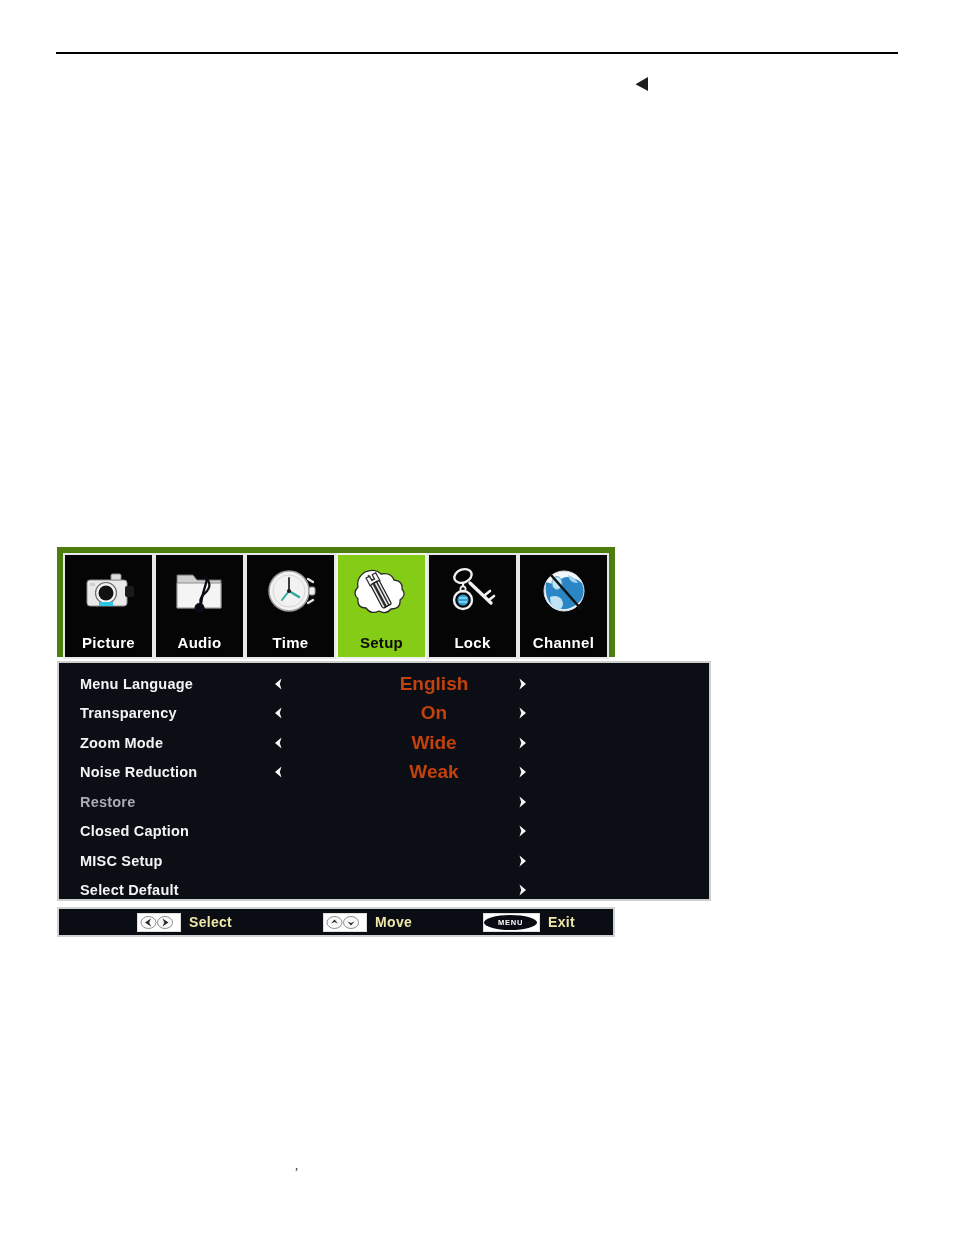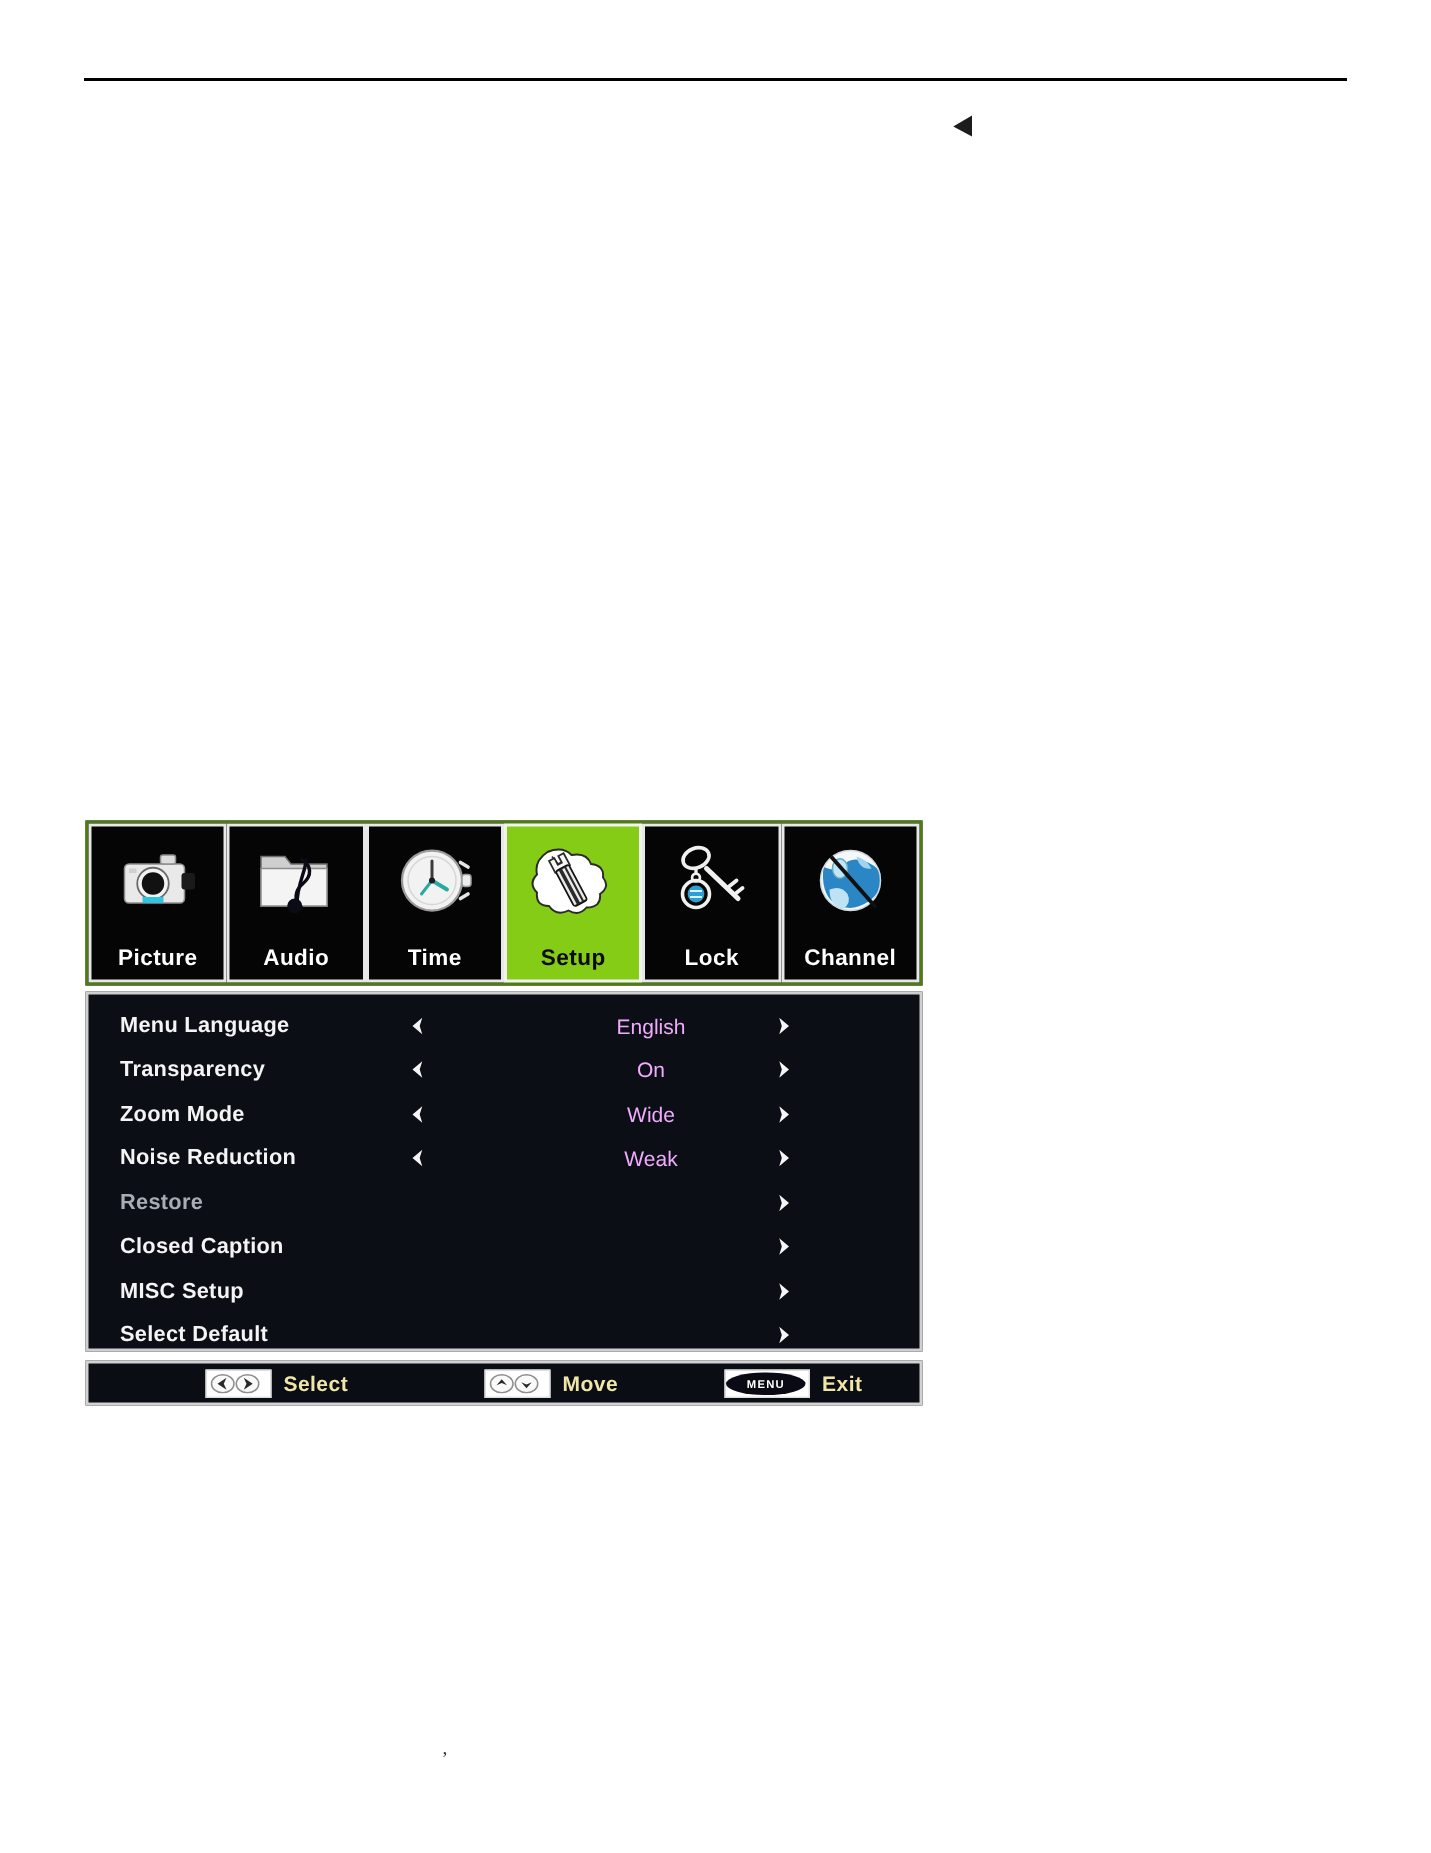--- a/index.html
+++ b/index.html
@@ -60,21 +60,21 @@
   }
 
   
   .tabstrip {
     position: absolute;
     left: 0;
     top: 0;
     width: 558px;
     height: 110px;
     background: #000000;
-    border: 2px solid #4d7c0f;
+    border: 6px solid #4d7c0f;
     box-sizing: border-box;
     display: flex;
   }
   .tab {
     position: relative;
     width: 93px;
     height: 106px;
     background: #050505;
     border: 2px solid #e8e8e8;
     box-sizing: border-box;
@@ -113,21 +113,21 @@
   .tab.selected .tab-label {
     color: #0a0a0a;
     text-shadow: none;
   }
 
   
   .listpanel {
     position: absolute;
     left: 0;
     top: 114px;
-    width: 558px;
+    width: 654px;
     height: 240px;
     background: #0c0e16;
     border: 2px solid #cfcfcf;
     box-sizing: border-box;
     padding: 6px 0 16px 0;
   }
   .row {
     position: relative;
     height: 29.5px;
     display: block;
@@ -144,23 +144,23 @@
     white-space: nowrap;
   }
   .row.dim .row-label { color: #a9acb4; }
   .row-value {
     position: absolute;
     left: 290px;
     width: 170px;
     top: 50%;
     transform: translateY(-50%);
     text-align: center;
-    font-size: 14px;
-    font-weight: normal;
-    color: #f0abfc;
+    font-size: 19px;
+    font-weight: bold;
+    color: #c2410c;
     white-space: nowrap;
   }
   .arrow-left, .arrow-right {
     position: absolute;
     top: 50%;
     transform: translateY(-50%);
     width: 16px;
     height: 16px;
     color: #f5f5f5;
   }

